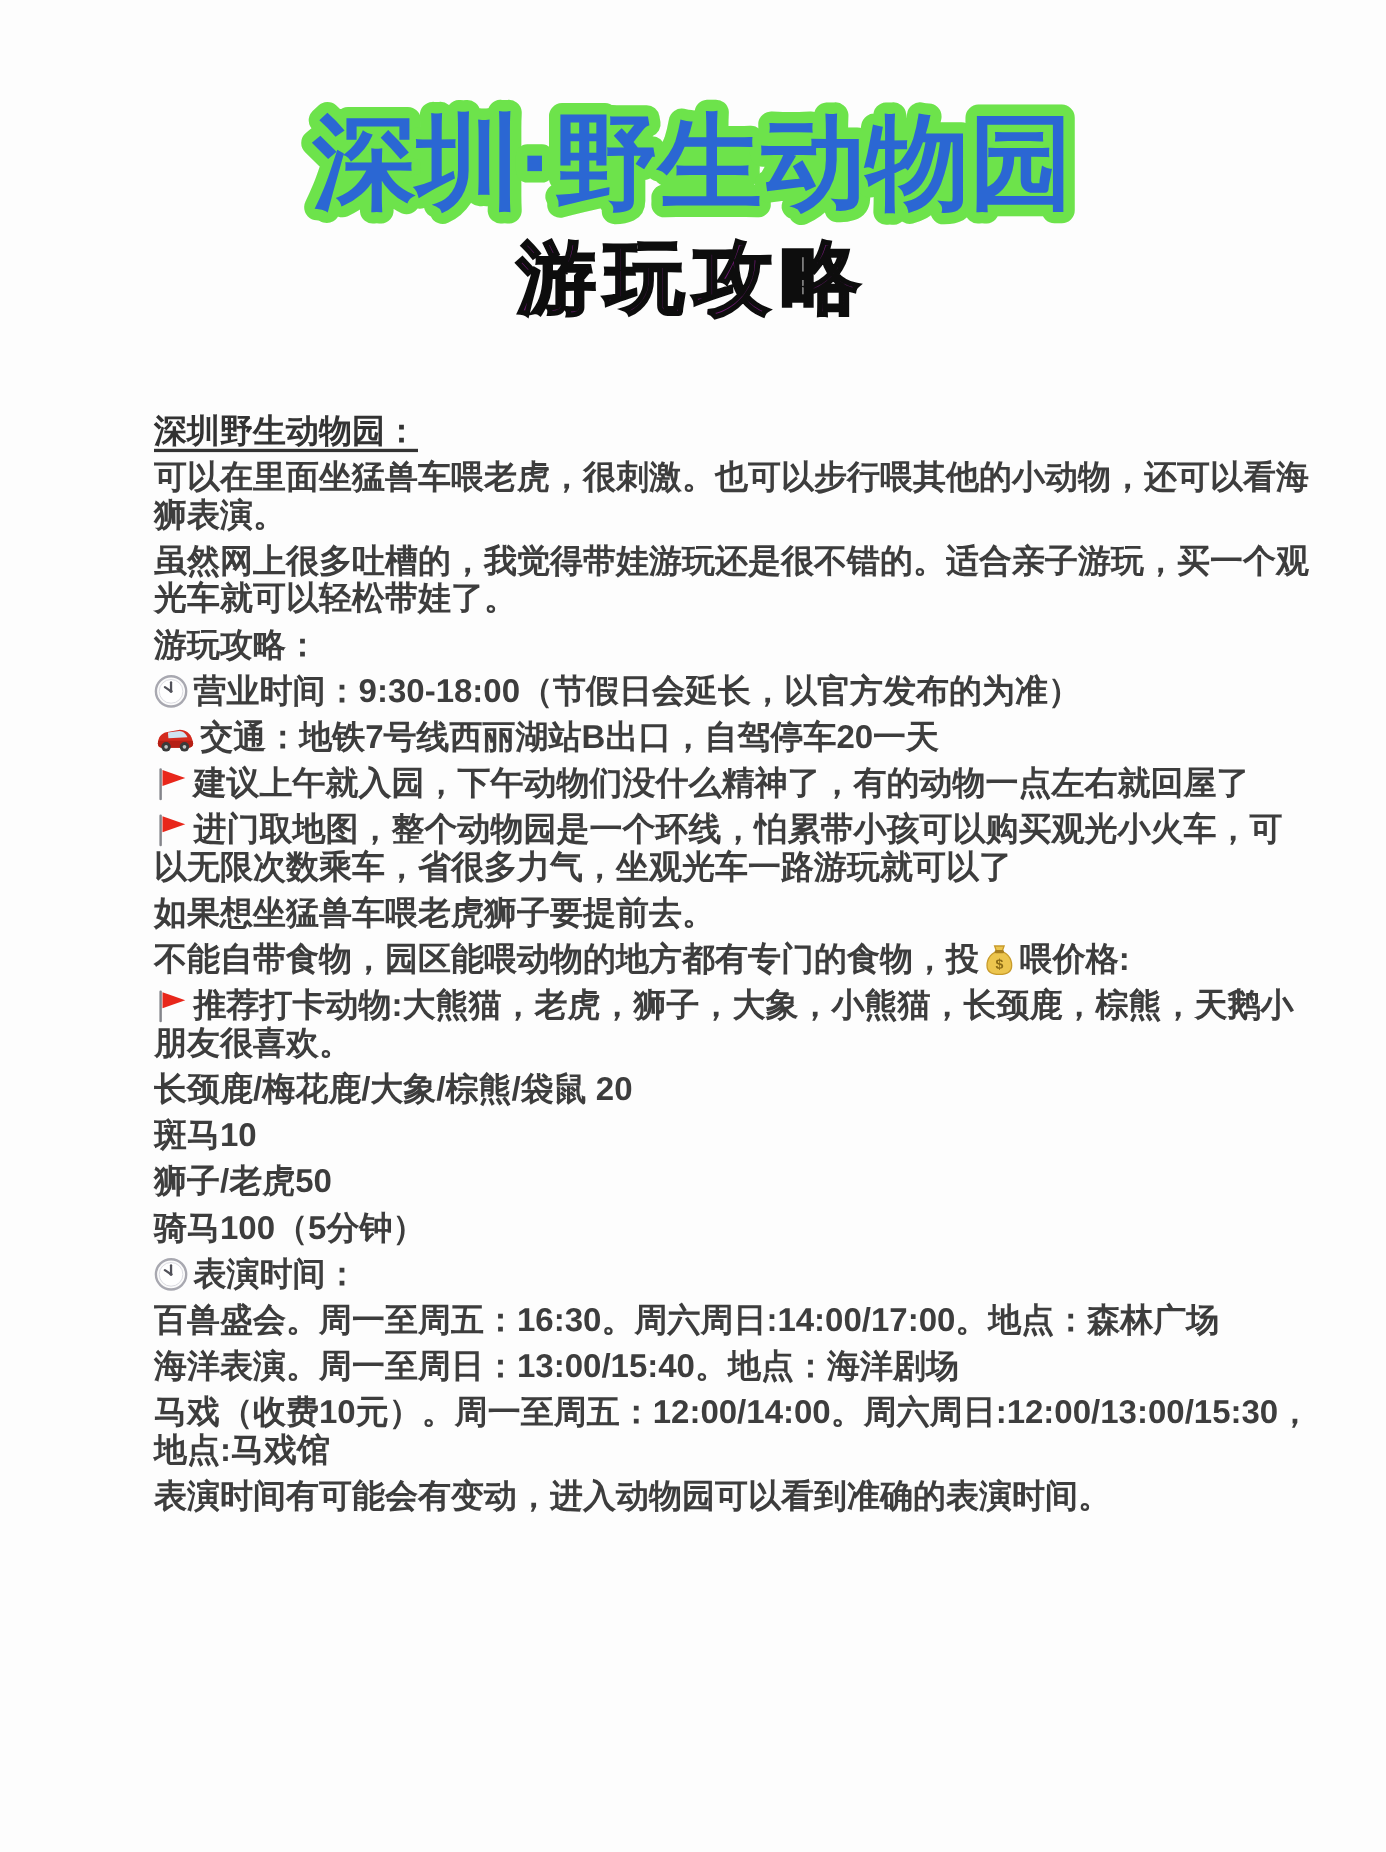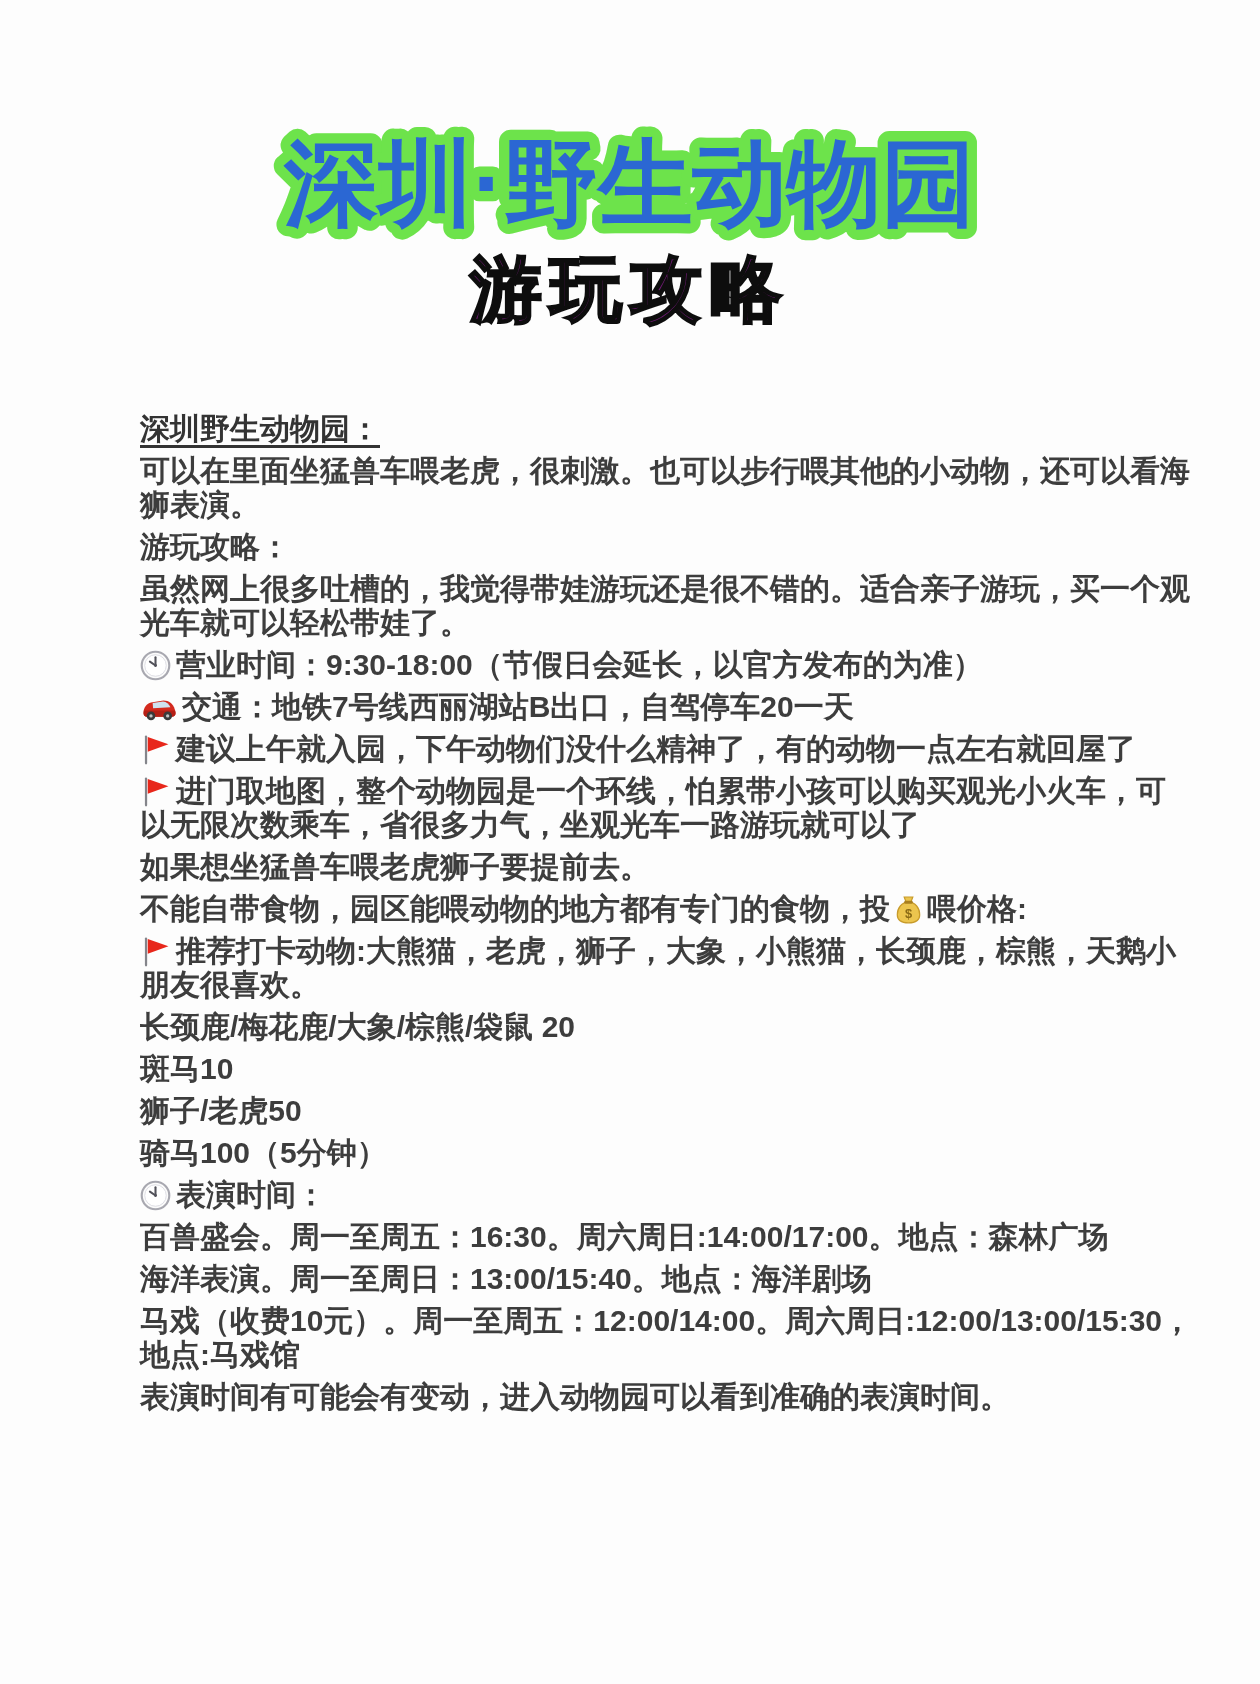--- a/index.html
+++ b/index.html
@@ -3,21 +3,21 @@
 <meta charset="utf-8">
 <style>
   html,body{margin:0;padding:0;}
   body{
     width:1260px;height:1684px;
     background:#fdfdfd;
     font-family:"Liberation Sans",sans-serif;
     -webkit-font-smoothing:antialiased;
   }
   .page{width:1260px;height:1684px;overflow:hidden;background:#fdfdfd;}
-  .header{padding-top:112px;text-align:center;}
+  .header{padding-top:76px;text-align:center;}
   .title-svg{display:block;margin:0 auto;width:790px;height:132px;}
   .title-svg text{
     font-family:"Liberation Sans",sans-serif;
     font-weight:900;
     font-size:100px;
     fill:#2b67d3;
     stroke:#6de34b;
     stroke-width:22px;
     stroke-linejoin:round;
     paint-order:stroke fill;
@@ -64,23 +64,23 @@
     </svg>
     <div class="subtitle">游玩攻略</div>
   </div>
 
   <div class="content">
 
     <p class="heading">深圳野生动物园：</p>
 
     <p>可以在里面坐猛兽车喂老虎，很刺激。也可以步行喂其他的小动物，还可以看海狮表演。</p>
 
+    <p>虽然网上很多吐槽的，我觉得带娃游玩还是很不错的。适合亲子游玩，买一个观光车就可以轻松带娃了。</p>
+
     <p>游玩攻略：</p>
-
-    <p>虽然网上很多吐槽的，我觉得带娃游玩还是很不错的。适合亲子游玩，买一个观光车就可以轻松带娃了。</p>
 
     <p>
       <span class="icon">
         <svg viewBox="0 0 36 36" width="31" height="31">
           <circle cx="18" cy="18" r="16" fill="#fbfbfb" stroke="#a8a8b0" stroke-width="2.5"></circle>
           <circle cx="18" cy="18" r="12.5" fill="#ffffff" stroke="#d9d9df" stroke-width="1"></circle>
           <line x1="18" y1="18" x2="18" y2="8.5" stroke="#52525a" stroke-width="2.4" stroke-linecap="round"></line>
           <line x1="18" y1="18" x2="11.5" y2="13.5" stroke="#52525a" stroke-width="2.4" stroke-linecap="round"></line>
           <circle cx="18" cy="18" r="1.6" fill="#52525a"></circle>
         </svg>

